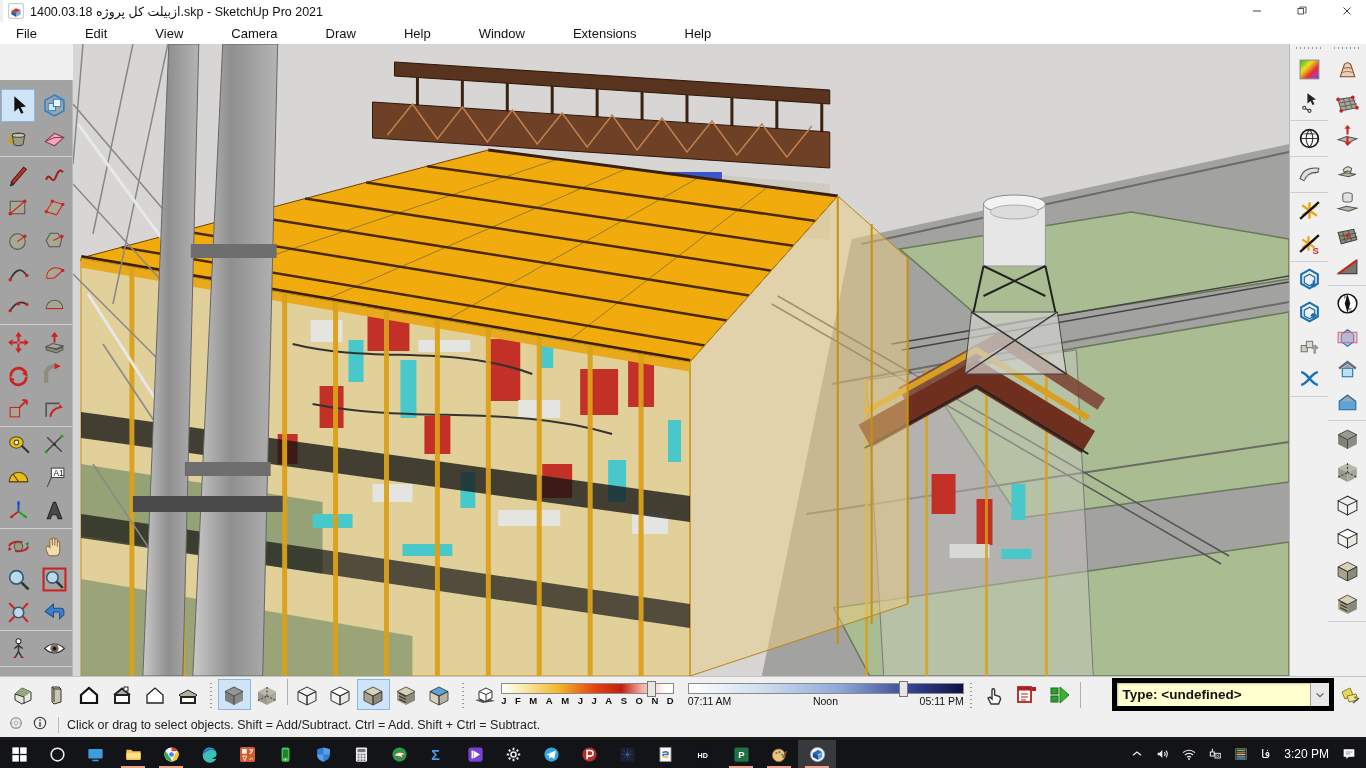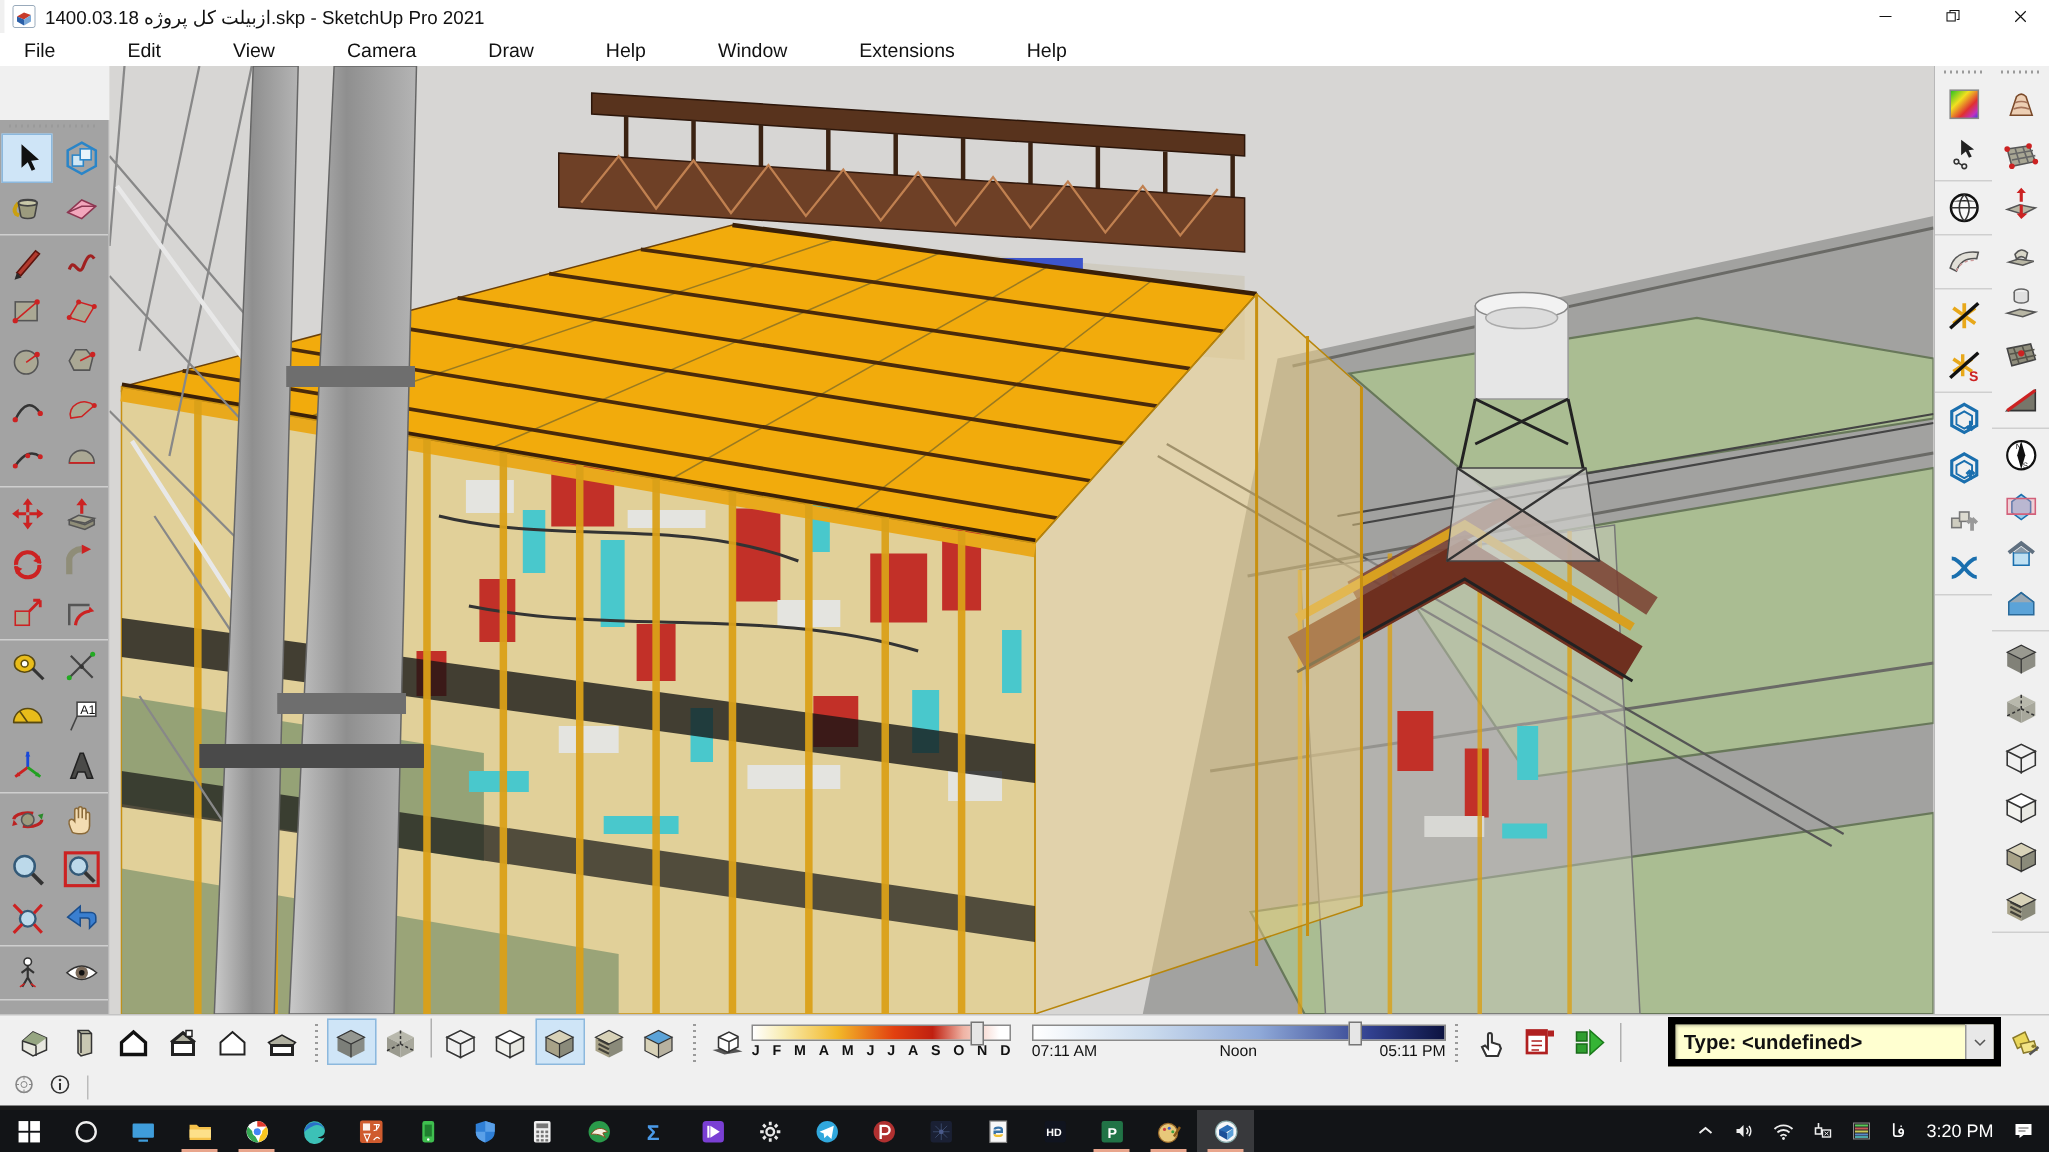--- a/index.html
+++ b/index.html
@@ -879,20 +879,21 @@
         <circle cx="12" cy="12" r="8" fill="none" stroke="#888" stroke-width="1.6"></circle>
         <circle cx="12" cy="12" r="3" fill="none" stroke="#888"></circle>
         <path d="M12 4v3M12 17v3M4 12h3M17 12h3" stroke="#888"></path>
       </svg></span>
   <span id="info-ico"><svg viewBox="0 0 24 24">
         <circle cx="12" cy="12" r="8.5" fill="none" stroke="#333" stroke-width="1.6"></circle>
         <circle cx="12" cy="7.5" r="1.3" fill="#333"></circle>
         <path d="M12 10.5v7" stroke="#333" stroke-width="2"></path>
       </svg></span>
   <span class="vdiv"></span>
+  <span id="status-hint">Click or drag to select objects. Shift = Add/Subtract. Ctrl = Add. Shift + Ctrl = Subtract.</span>
 </div>
 
 <div id="taskbar" class="abs">
   <div id="tb-apps" style="display:flex">
       <div class="tb-app" title="Start">
         <svg viewBox="0 0 24 24">
           <rect x="3" y="3" width="8.2" height="8.2" fill="#fff"></rect>
           <rect x="12.8" y="3" width="8.2" height="8.2" fill="#fff"></rect>
           <rect x="3" y="12.8" width="8.2" height="8.2" fill="#fff"></rect>
           <rect x="12.8" y="12.8" width="8.2" height="8.2" fill="#fff"></rect>

